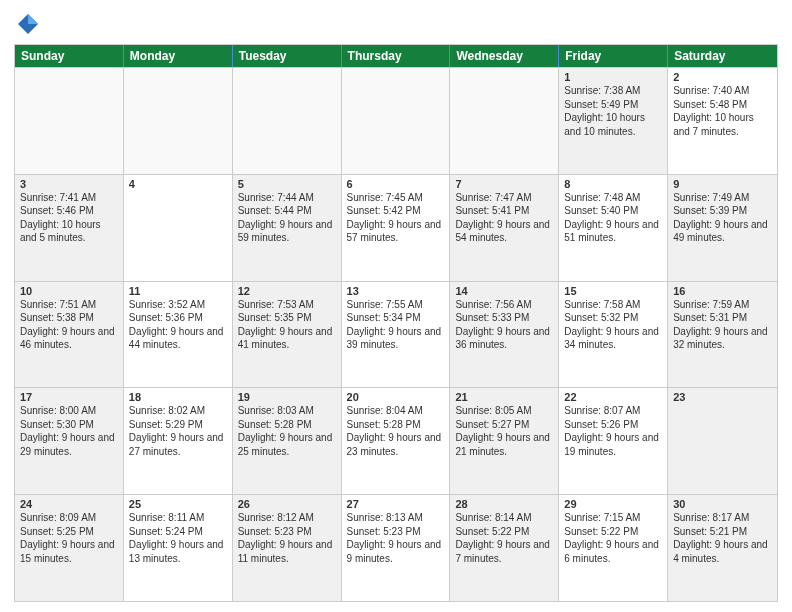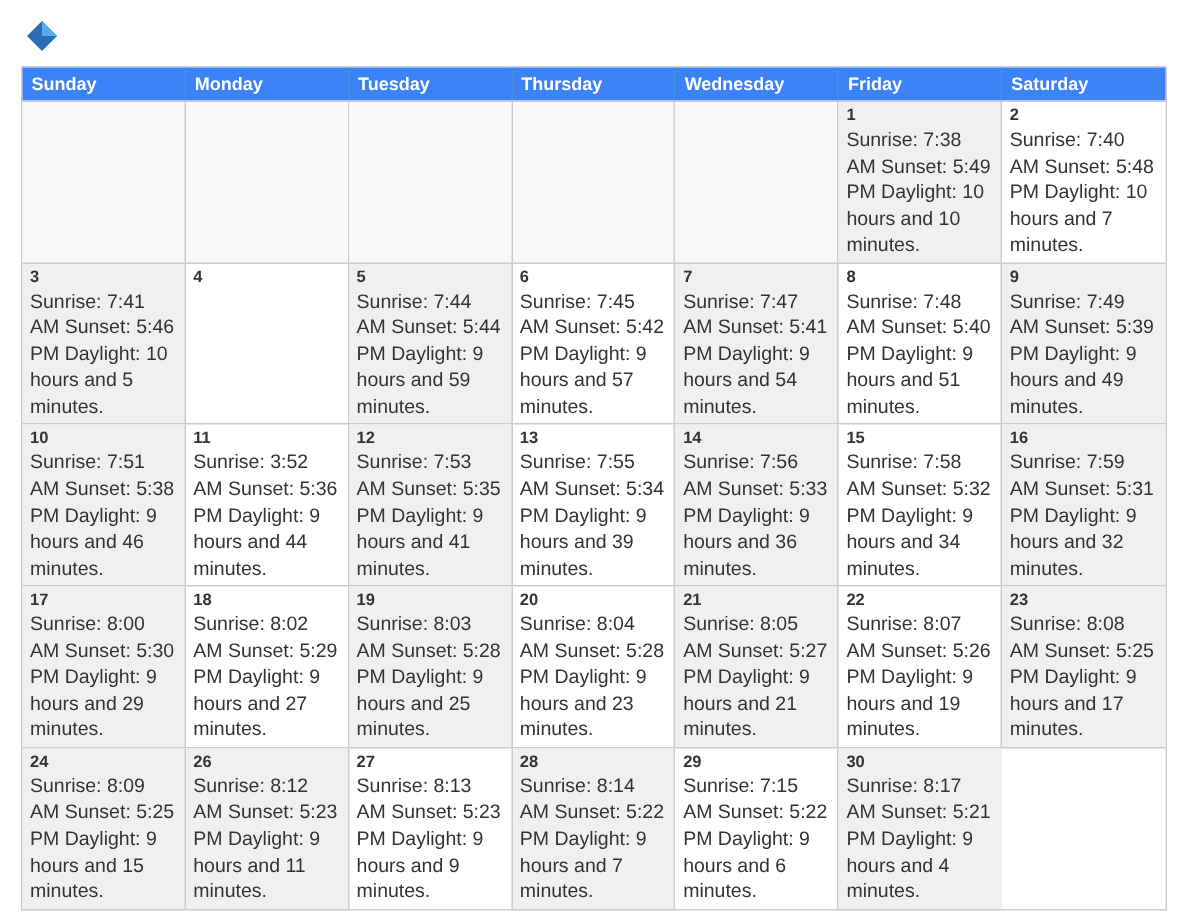--- a/index.html
+++ b/index.html
@@ -53,21 +53,21 @@
     }
     .calendar {
       flex: 1;
       display: flex;
       flex-direction: column;
       border: 1px solid #ccc;
     }
     .cal-header {
       display: grid;
       grid-template-columns: repeat(7, 1fr);
-      background: #3b82f6;
+      background: #15803d;
     }
     .cal-header-cell {
       color: #fff;
       font-size: 12px;
       font-weight: bold;
       padding: 4px 6px;
       border-right: 1px solid #4a8dd5;
     }
     .cal-header-cell:last-child { border-right: none; }
     .cal-body {
@@ -93,21 +93,21 @@
     .cal-cell:last-child { border-right: none; }
     .cal-cell.empty { background: #f9f9f9; }
     .cal-cell.shaded { background: #f0f0f0; }
     .day-num {
       font-size: 11px;
       font-weight: bold;
       display: block;
       margin-bottom: 1px;
     }
     .cell-info {
-      font-size: 13px;
+      font-size: 10px;
       line-height: 1.35;
       color: #333;
     }
   </style>
 </head>
 <body>
 
 <div class="page">
   <div class="header">
     <div class="logo">
@@ -273,31 +273,34 @@
 Daylight: 9 hours and 21 minutes.</div>
           </div>
           <div class="cal-cell">
             <span class="day-num">22</span>
             <div class="cell-info">Sunrise: 8:07 AM
 Sunset: 5:26 PM
 Daylight: 9 hours and 19 minutes.</div>
           </div>
           <div class="cal-cell shaded">
             <span class="day-num">23</span>
-            <div class="cell-info">Sunrise: 8:08 AM
-Sunset: 5:25 PM
-Daylight: 9 hours and 17 minutes.</div>
           </div>
         </div>
         <div class="cal-row">
           <div class="cal-cell shaded">
             <span class="day-num">24</span>
             <div class="cell-info">Sunrise: 8:09 AM
 Sunset: 5:25 PM
 Daylight: 9 hours and 15 minutes.</div>
+          </div>
+          <div class="cal-cell">
+            <span class="day-num">25</span>
+            <div class="cell-info">Sunrise: 8:11 AM
+Sunset: 5:24 PM
+Daylight: 9 hours and 13 minutes.</div>
           </div>
           <div class="cal-cell shaded">
             <span class="day-num">26</span>
             <div class="cell-info">Sunrise: 8:12 AM
 Sunset: 5:23 PM
 Daylight: 9 hours and 11 minutes.</div>
           </div>
           <div class="cal-cell">
             <span class="day-num">27</span>
             <div class="cell-info">Sunrise: 8:13 AM

